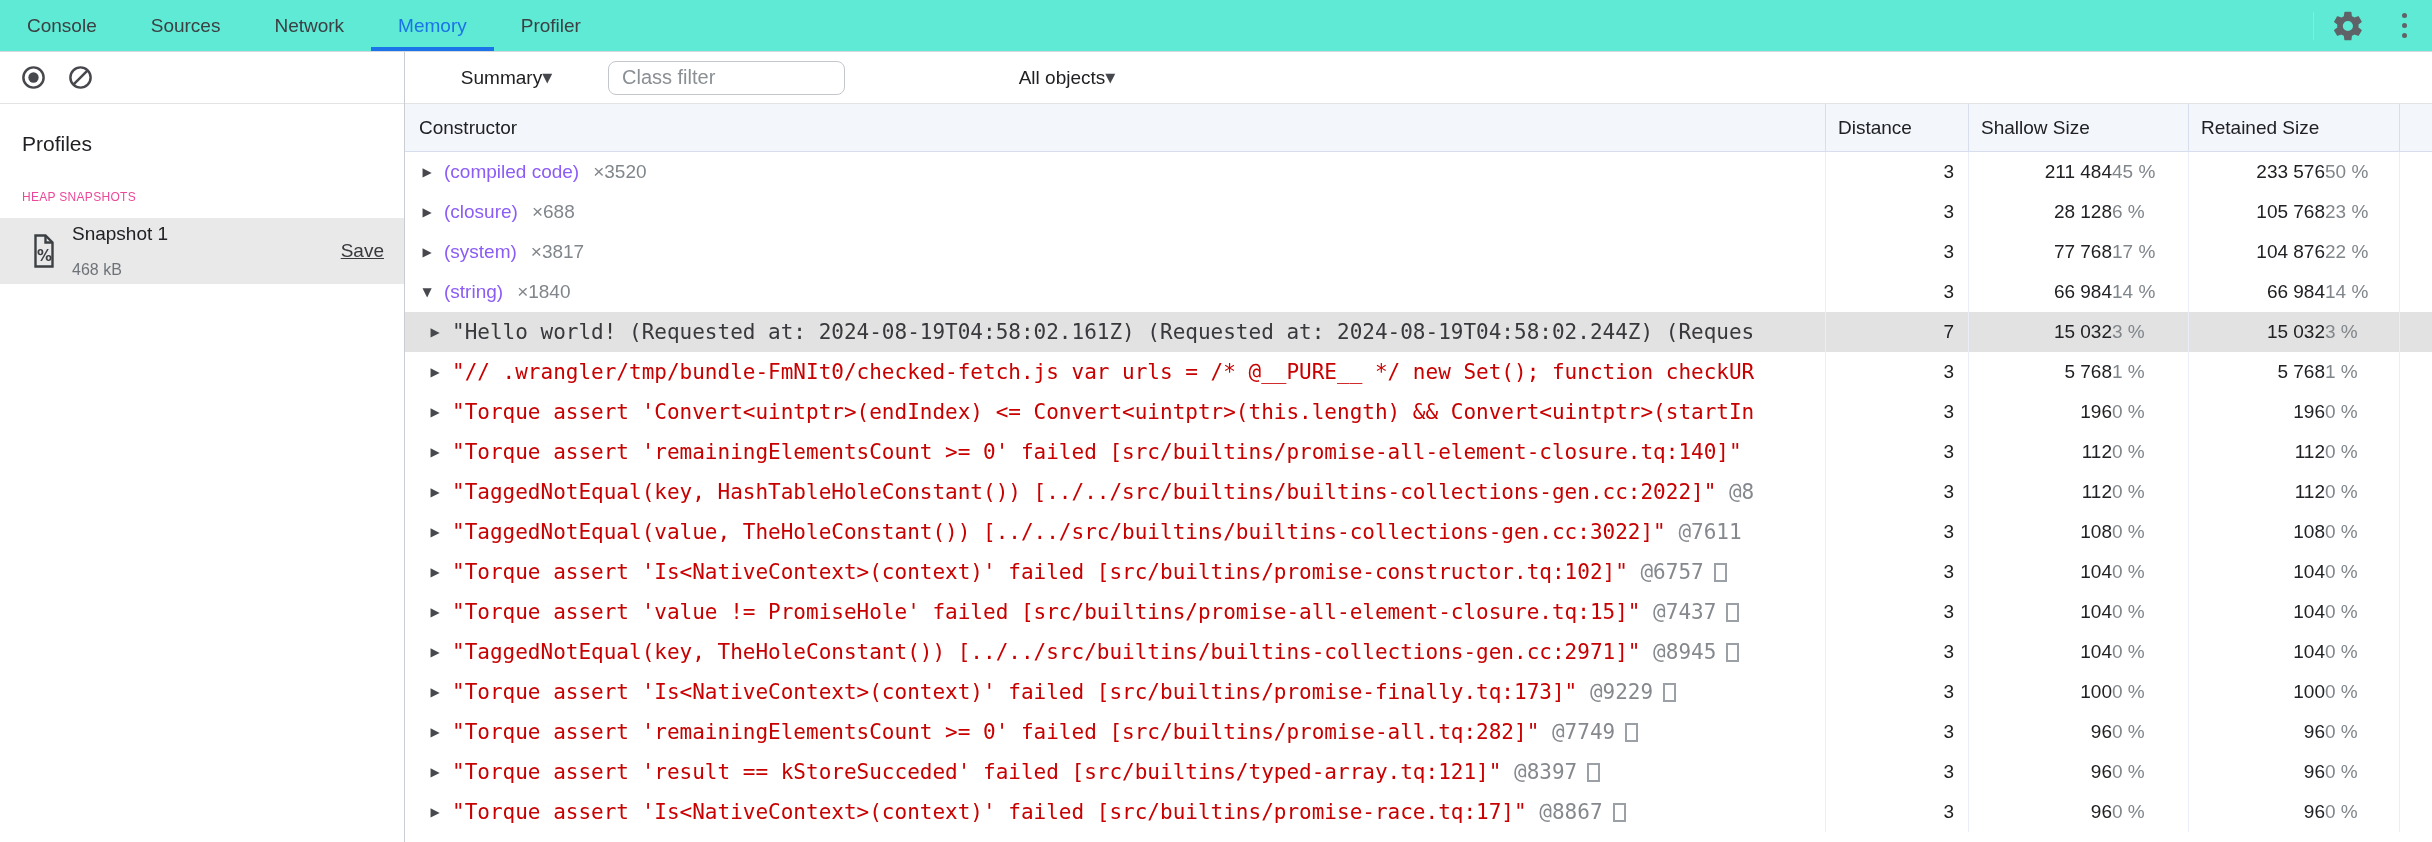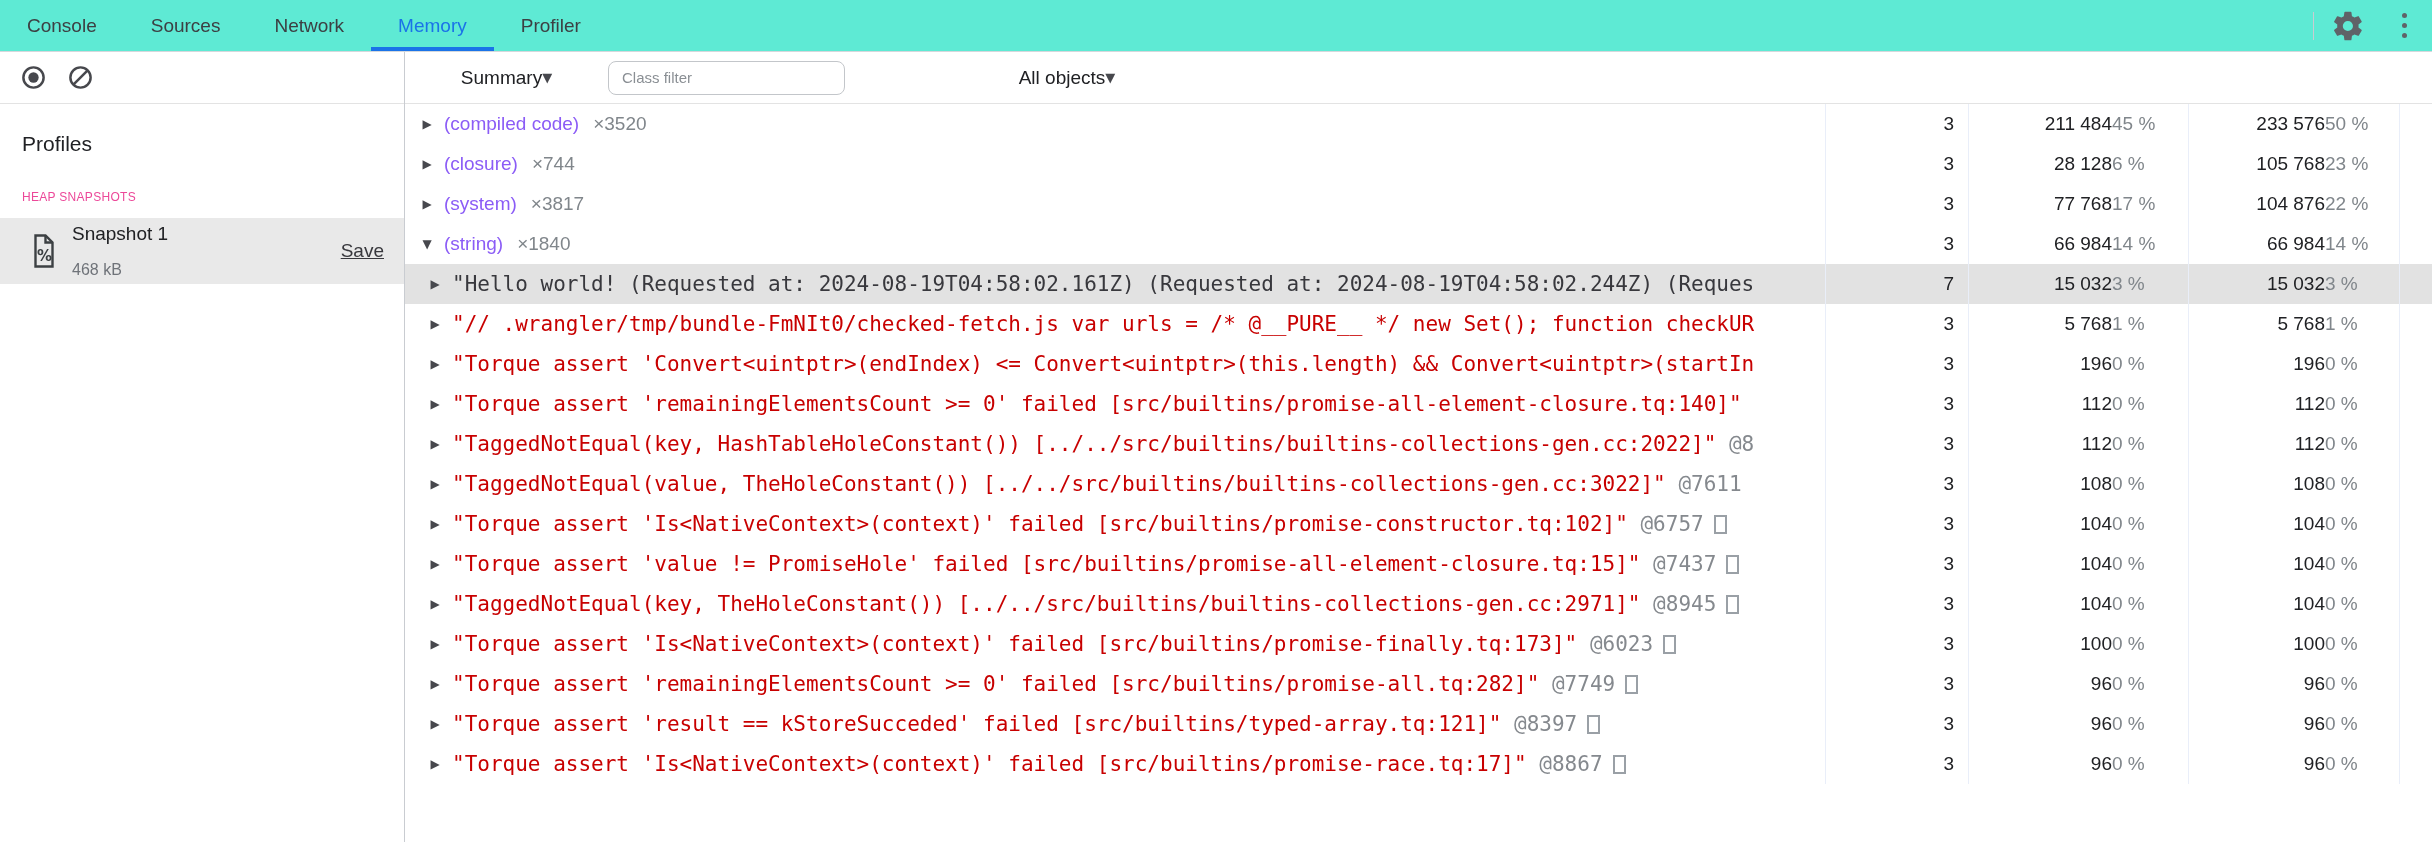--- a/index.html
+++ b/index.html
@@ -34,21 +34,21 @@
   .save-link{font-size:19px;color:#38383d;text-decoration:underline;cursor:pointer;}
 
   
   .main{flex:1;display:flex;flex-direction:column;min-width:0;}
   .main-toolbar{height:52px;min-height:52px;border-bottom:1px solid #e3e3e3;display:flex;
                 align-items:center;box-sizing:border-box;padding-left:20px;}
   .dd{display:flex;align-items:center;justify-content:center;font-size:19px;color:#202124;}
   .dd .arrow{font-size:13px;color:#47484d;font-family:"DejaVu Sans",sans-serif;}
   .dd-perspective{width:163px;}
   .class-filter{margin-left:20px;width:237px;height:34px;border:1px solid #c3c6ca;border-radius:8px;
-                font-size:15px;padding:0 13px;color:#202124;box-sizing:border-box;
+                font-size:20px;padding:0 13px;color:#202124;box-sizing:border-box;
                 font-family:"Liberation Sans",sans-serif;outline:none;}
   .class-filter::placeholder{color:#8a8f94;}
   .dd-objects{margin-left:16px;width:412px;}
 
   
   .grid{flex:1;display:flex;flex-direction:column;min-width:0;background:#fff;}
   .grid-header{height:48px;min-height:48px;display:flex;background:#f3f6fb;
                border-bottom:1px solid #d7dfef;box-sizing:border-box;font-size:19px;align-items:stretch;}
   .h-cell{display:flex;align-items:center;box-sizing:border-box;}
   .h-ctor{flex:1;padding-left:14px;min-width:0;}
@@ -151,36 +151,43 @@
           <span class="arrow">▼</span>
         </div>
         <input class="class-filter" type="text" placeholder="Class filter" style="">
         <div class="dd dd-objects">
           <span>All objects</span>
           <span class="arrow">▼</span>
         </div>
       </div>
 
       <div class="grid">
+        <div class="grid-header">
+          <div class="h-cell h-ctor">Constructor</div>
+          <div class="h-cell h-dist">Distance</div>
+          <div class="h-cell h-shallow">Shallow Size</div>
+          <div class="h-cell h-ret">Retained Size</div>
+          <div class="h-cell h-gutter"></div>
+        </div>
         <div class="grid-body" id="grid-body">
             <div class="trow">
               <div class="c-ctor"><span class="tri">▶</span><span class="glabel">(compiled code)</span><span class="gcount">×3520</span></div>
               <div class="c-dist">3</div>
               <div class="c-shallow">
                 <span class="num">211 484</span>
                 <span class="pct">45 %</span>
               </div>
               <div class="c-ret">
                 <span class="num">233 576</span>
                 <span class="pct">50 %</span>
               </div>
               <div class="c-gutter"></div>
             </div>
             <div class="trow">
-              <div class="c-ctor"><span class="tri">▶</span><span class="glabel">(closure)</span><span class="gcount">×744</span></div>
+              <div class="c-ctor"><span class="tri">▶</span><span class="glabel">(closure)</span><span class="gcount">×688</span></div>
               <div class="c-dist">3</div>
               <div class="c-shallow">
                 <span class="num">28 128</span>
                 <span class="pct">6 %</span>
               </div>
               <div class="c-ret">
                 <span class="num">105 768</span>
                 <span class="pct">23 %</span>
               </div>
               <div class="c-gutter"></div>
@@ -322,21 +329,21 @@
                 <span class="num">104</span>
                 <span class="pct">0 %</span>
               </div>
               <div class="c-ret">
                 <span class="num">104</span>
                 <span class="pct">0 %</span>
               </div>
               <div class="c-gutter"></div>
             </div>
             <div class="trow depth2">
-              <div class="c-ctor"><span class="tri">▶</span><span class="str">"Torque assert 'Is&lt;NativeContext&gt;(context)' failed [src/builtins/promise-finally.tq:173]"</span><span class="oid"> @6023</span><span class="boxglyph"></span></div>
+              <div class="c-ctor"><span class="tri">▶</span><span class="str">"Torque assert 'Is&lt;NativeContext&gt;(context)' failed [src/builtins/promise-finally.tq:173]"</span><span class="oid"> @9229</span><span class="boxglyph"></span></div>
               <div class="c-dist">3</div>
               <div class="c-shallow">
                 <span class="num">100</span>
                 <span class="pct">0 %</span>
               </div>
               <div class="c-ret">
                 <span class="num">100</span>
                 <span class="pct">0 %</span>
               </div>
               <div class="c-gutter"></div>

